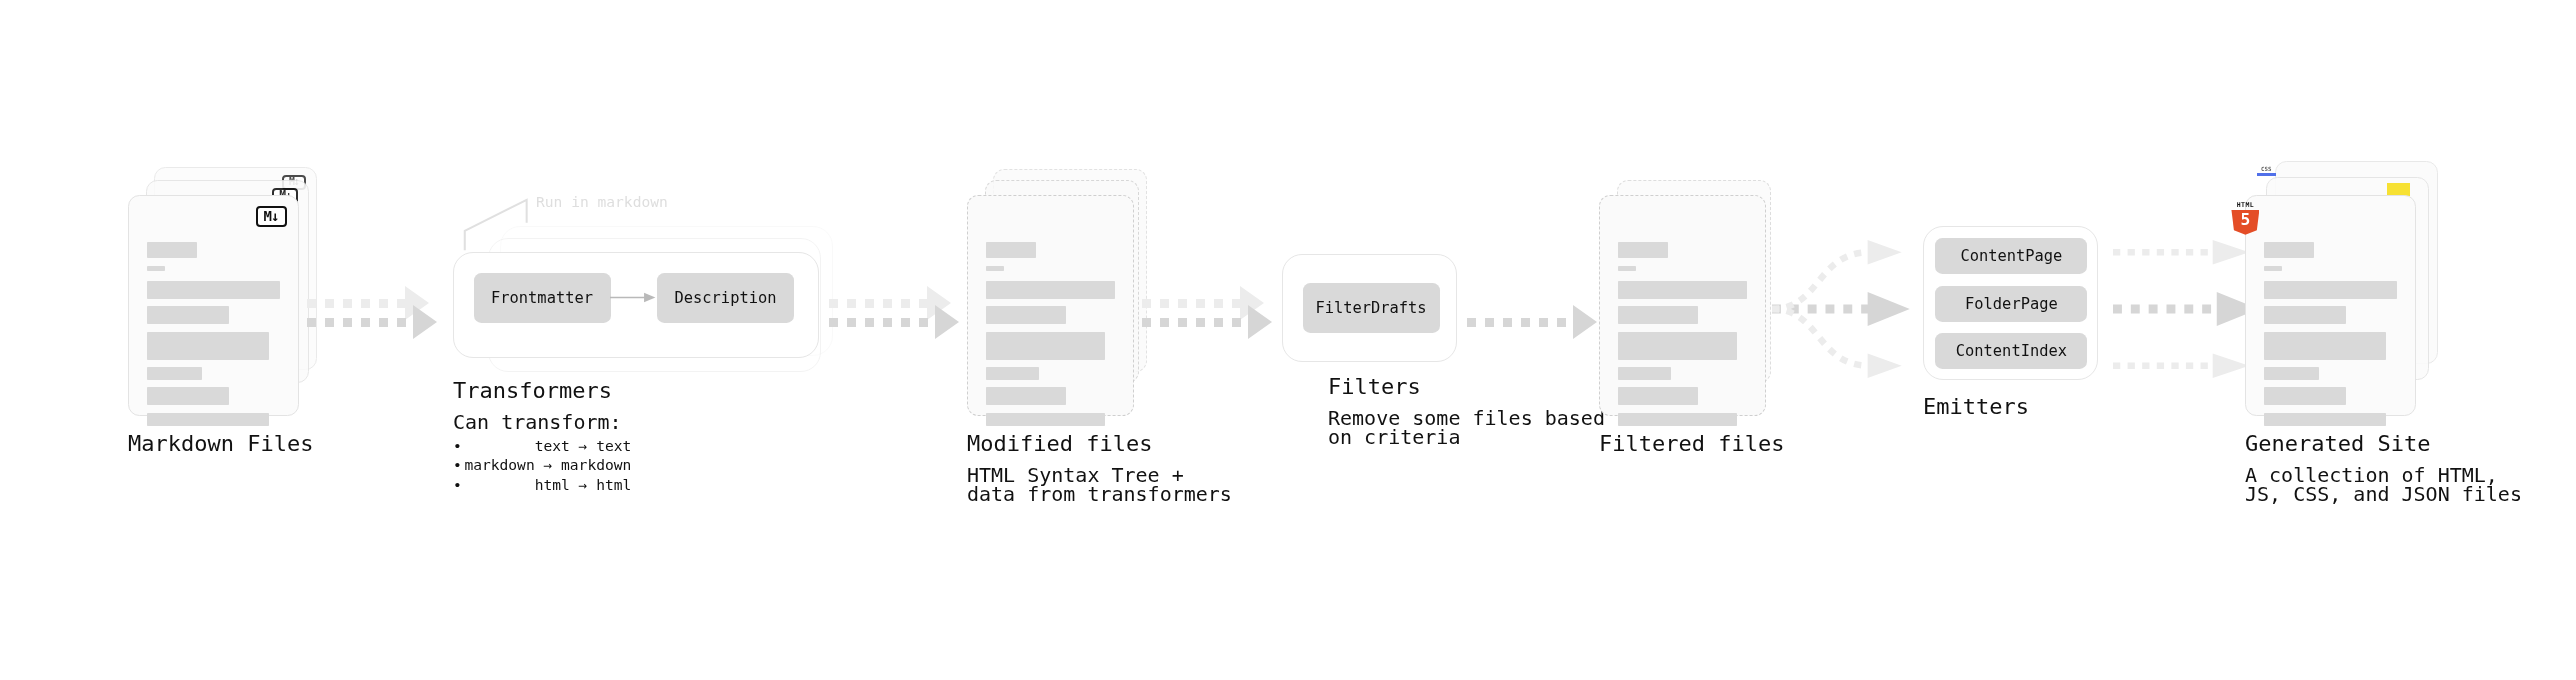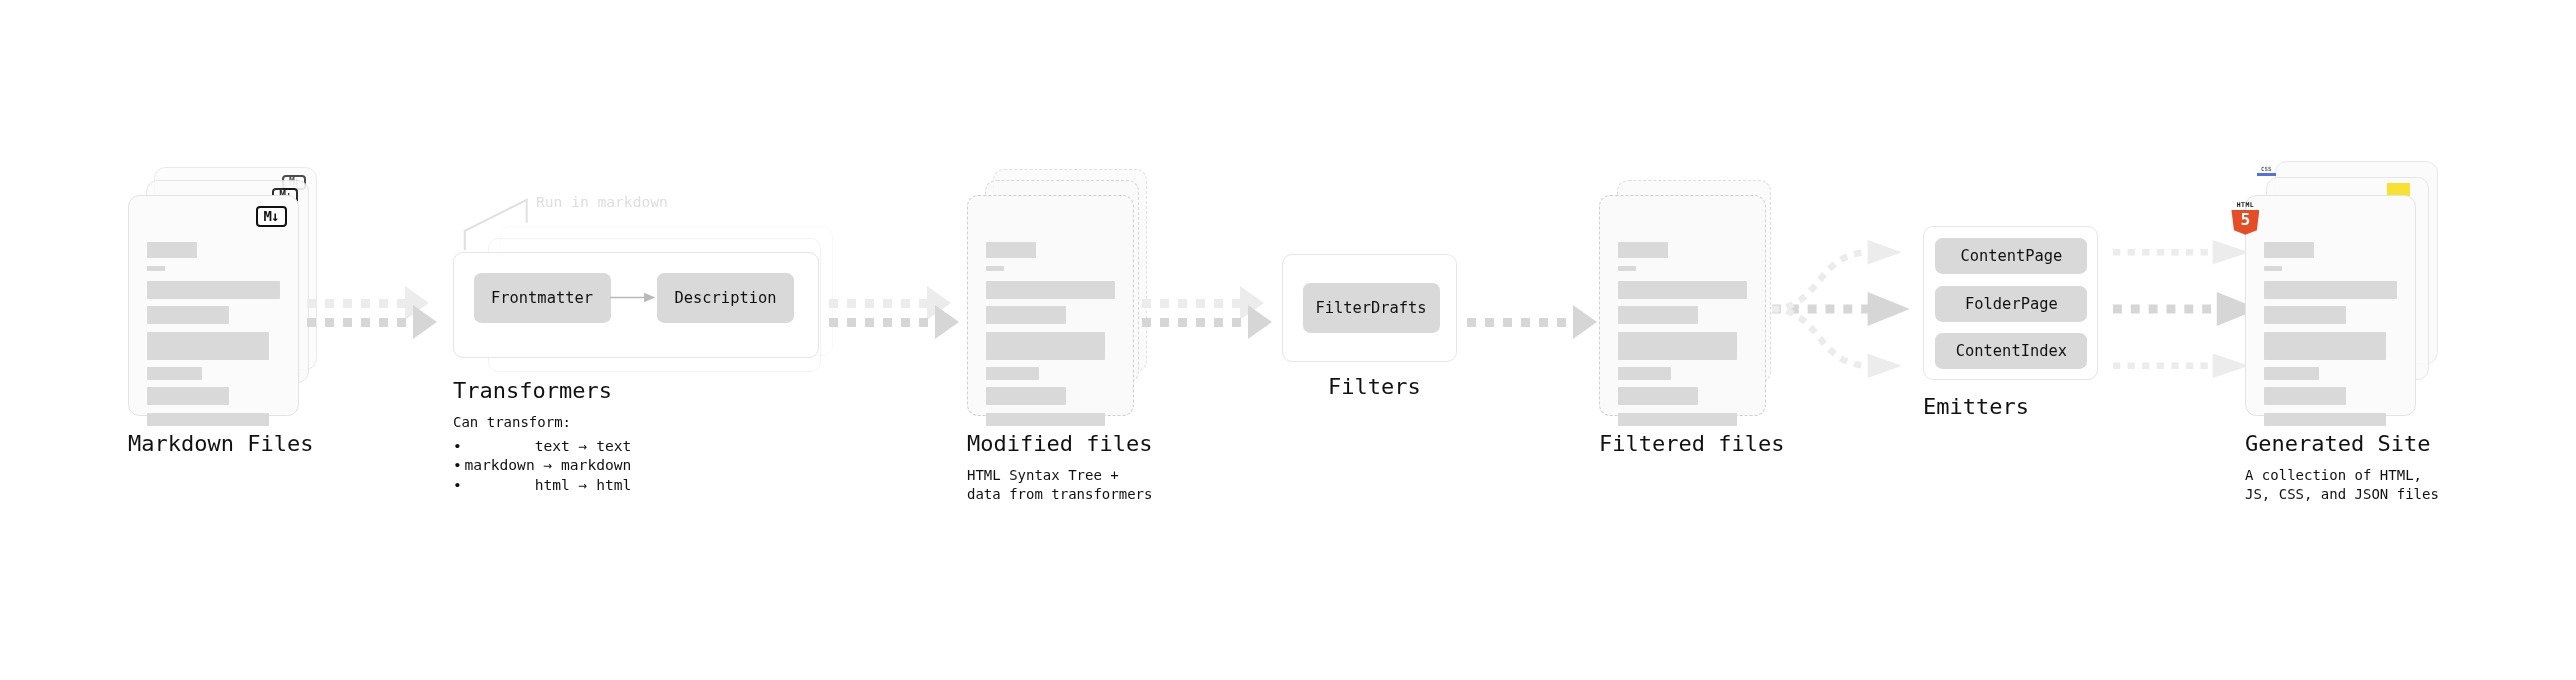--- a/index.html
+++ b/index.html
@@ -56,29 +56,29 @@
     font-size:16.3px;font-weight:bold;color:#fff;line-height:1;
   }
   .jsbadge{width:23px;height:13px;background:#f7df1e;}
   .cssbadge{width:19.5px;height:9px;position:relative;}
   .cssbadge .t{font-size:5.7px;font-weight:bold;color:#333;text-align:center;line-height:5.7px;}
   .cssbadge .u{height:2.4px;background:#264de4;margin-top:0.8px;}
 
   
   .cap{position:absolute;}
   .cap .title{font-size:22px;letter-spacing:0px;color:#111;white-space:nowrap;}
-  .cap .sub{font-size:14px;line-height:19.5px;color:#111;margin-top:9.8px;white-space:pre-line;}
+  .cap .sub{font-size:20px;line-height:19.5px;color:#111;margin-top:9.8px;white-space:pre-line;}
   .cap ul{margin:3.3px 0 0 0;padding:0;list-style:none;text-align:right;}
   .cap ul li{font-size:14.6px;line-height:19.5px;color:#111;padding-left:11.4px;position:relative;}
   .cap ul li:before{content:"\2022";position:absolute;left:0;}
 
   
   .panel{
     position:absolute;box-sizing:border-box;
-    border:1.6px solid #e6e6e6;border-radius:10px;background:#fff;
+    border:1.6px solid #e6e6e6;border-radius:20px;background:#fff;
   }
   .chip{
     background:#d9d9d9;border-radius:7.3px;
     display:flex;align-items:center;justify-content:center;
     font-size:15.4px;color:#111;box-sizing:border-box;white-space:nowrap;
   }
   .ghost1{opacity:.45;}
   .ghost2{opacity:.22;}
 
   .runlabel{
@@ -222,20 +222,22 @@
     <div class="dots" style="width:106px;"></div>
     <div class="head" style="left:106px;"></div>
   </div>
 
   <div>
     <div class="panel" style="left:1282px;top:254px;width:175px;height:108px;">
       <div class="chip" style="position:absolute;left:19.5px;top:28px;width:137px;height:50px;">FilterDrafts</div>
     </div>
     <div class="cap" style="left:1328px;top:374px;">
       <div class="title">Filters</div>
+      <div class="sub">Remove some files based
+on criteria</div>
     </div>
   </div>
 
   <div class="arrow" style="left:1467px;top:305px;width:134px;height:34px;">
     <div class="dots" style="width:106px;"></div>
     <div class="head" style="left:106px;"></div>
   </div>
 
   <div>
     <div class="filecard dashed" style="left:1617px;top:180px;width:154px;height:203px;opacity:.7;"></div>

